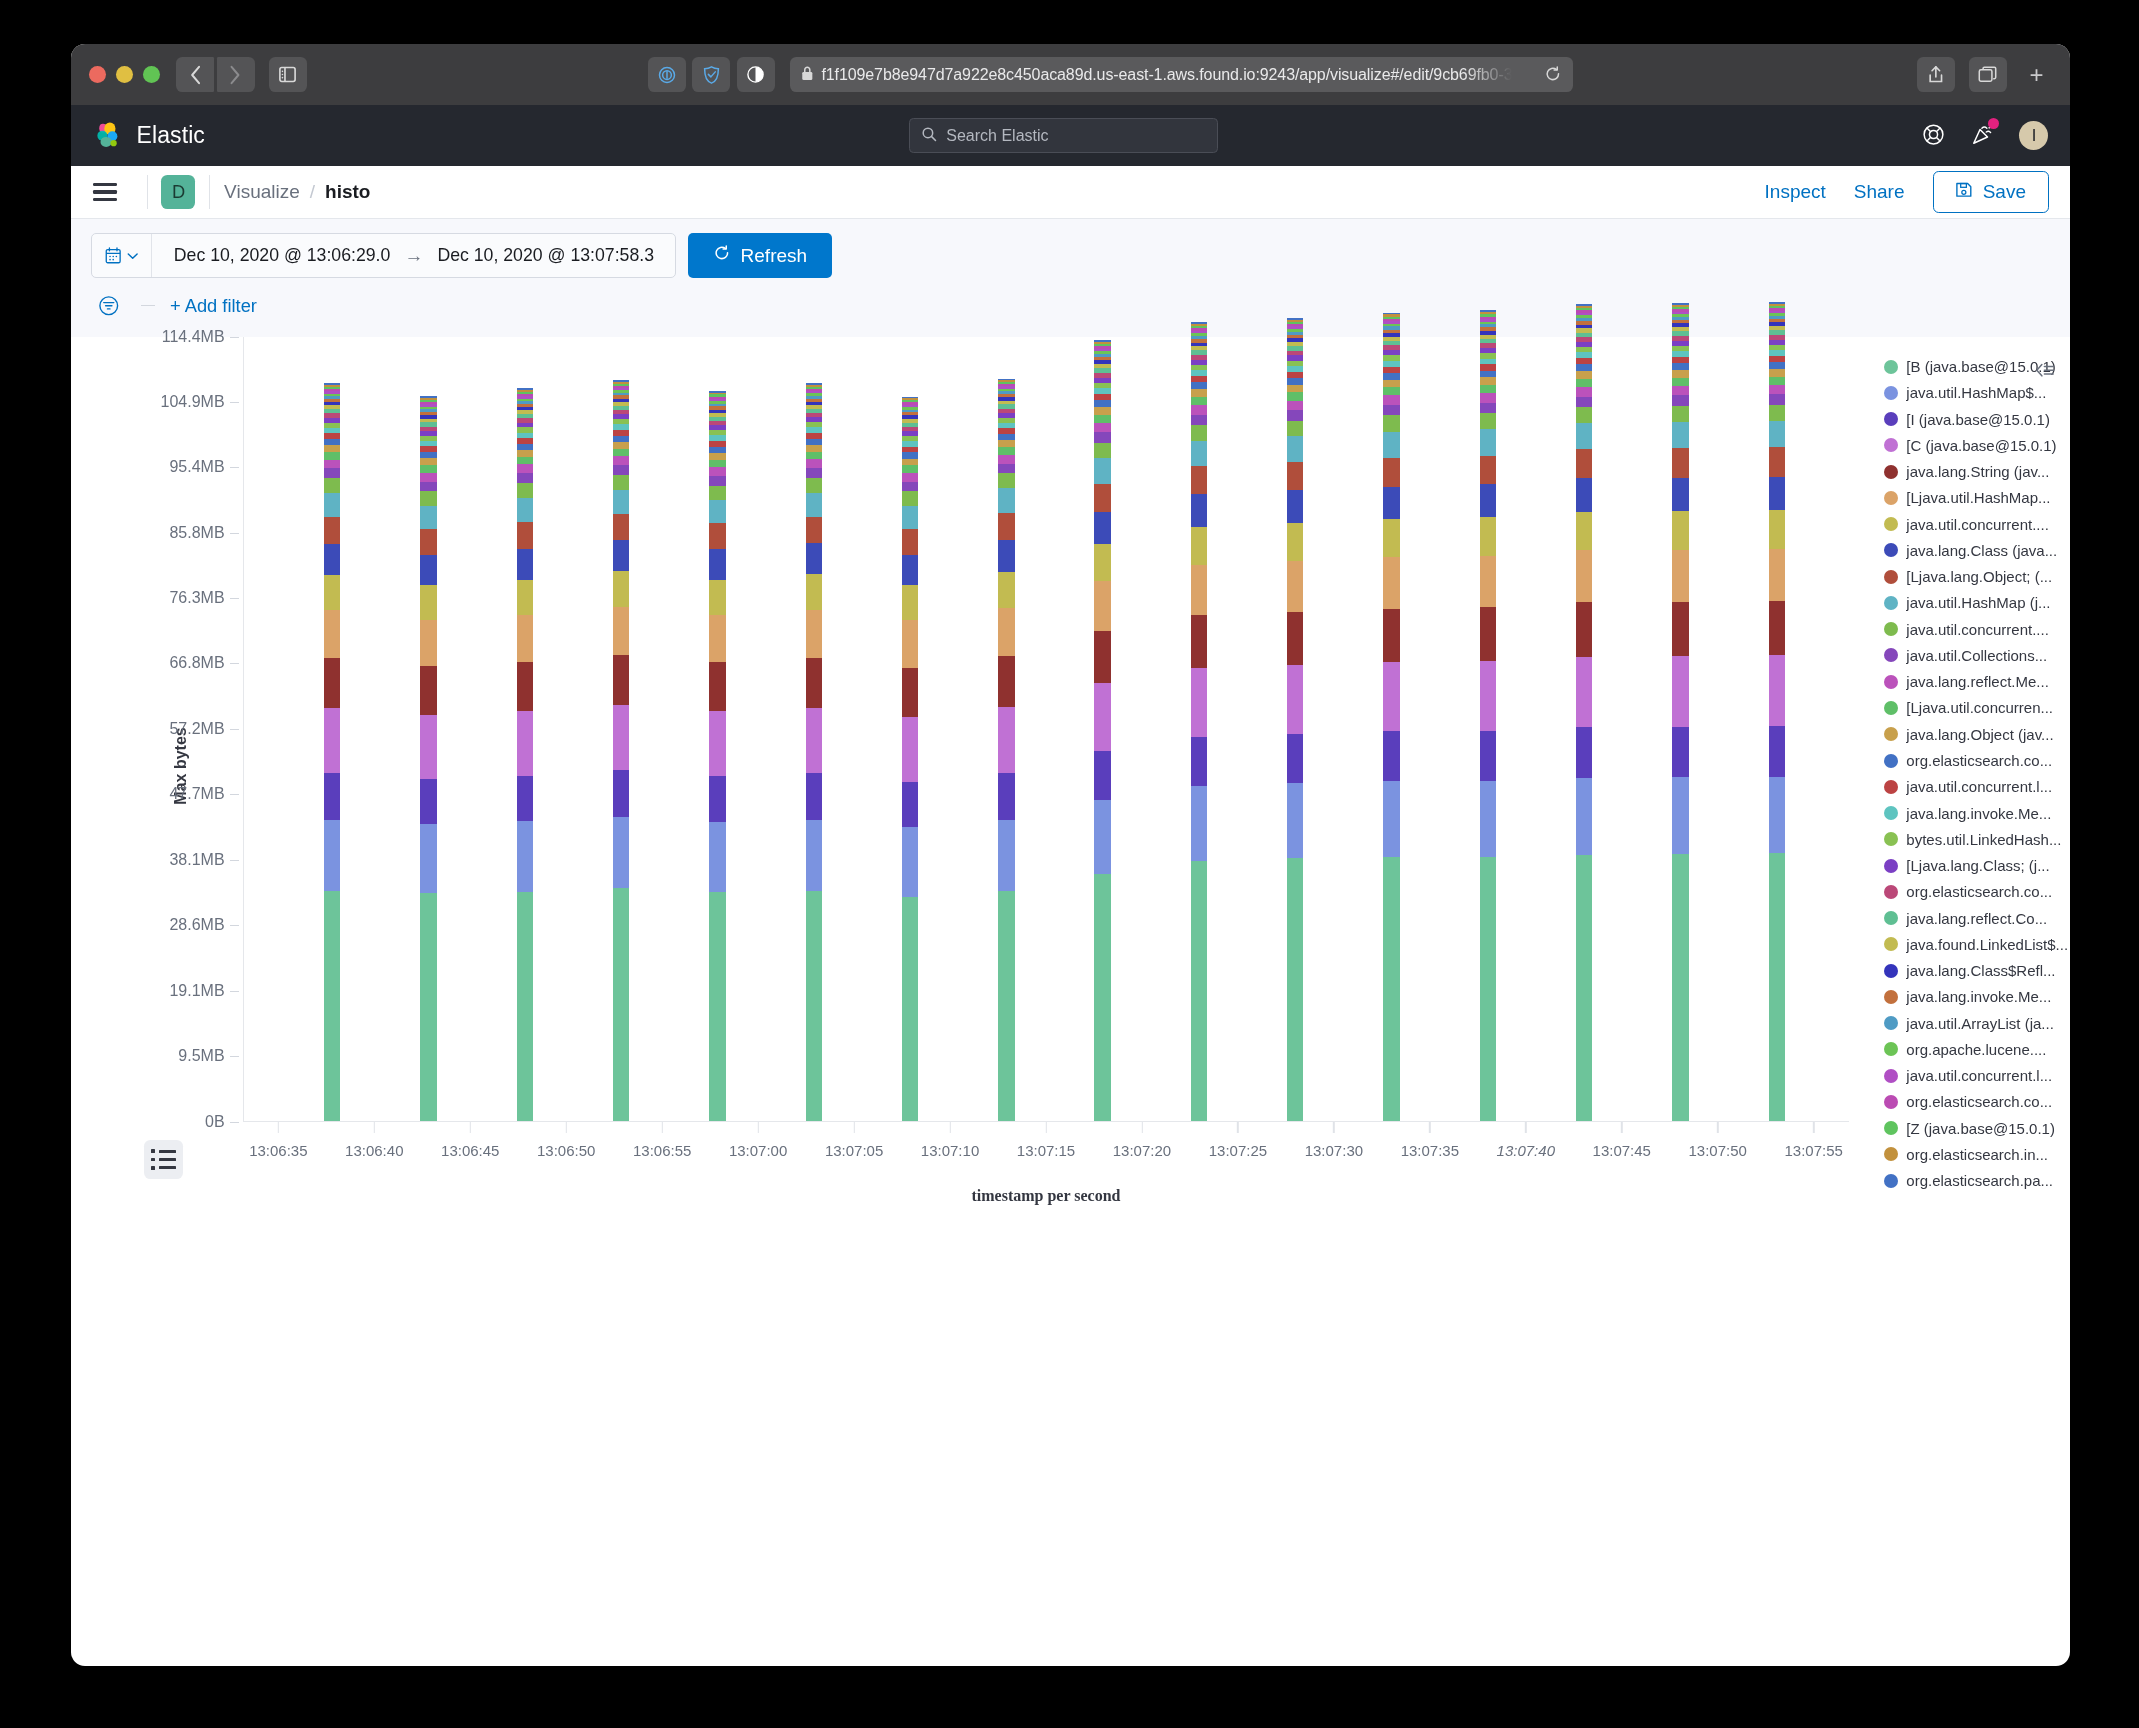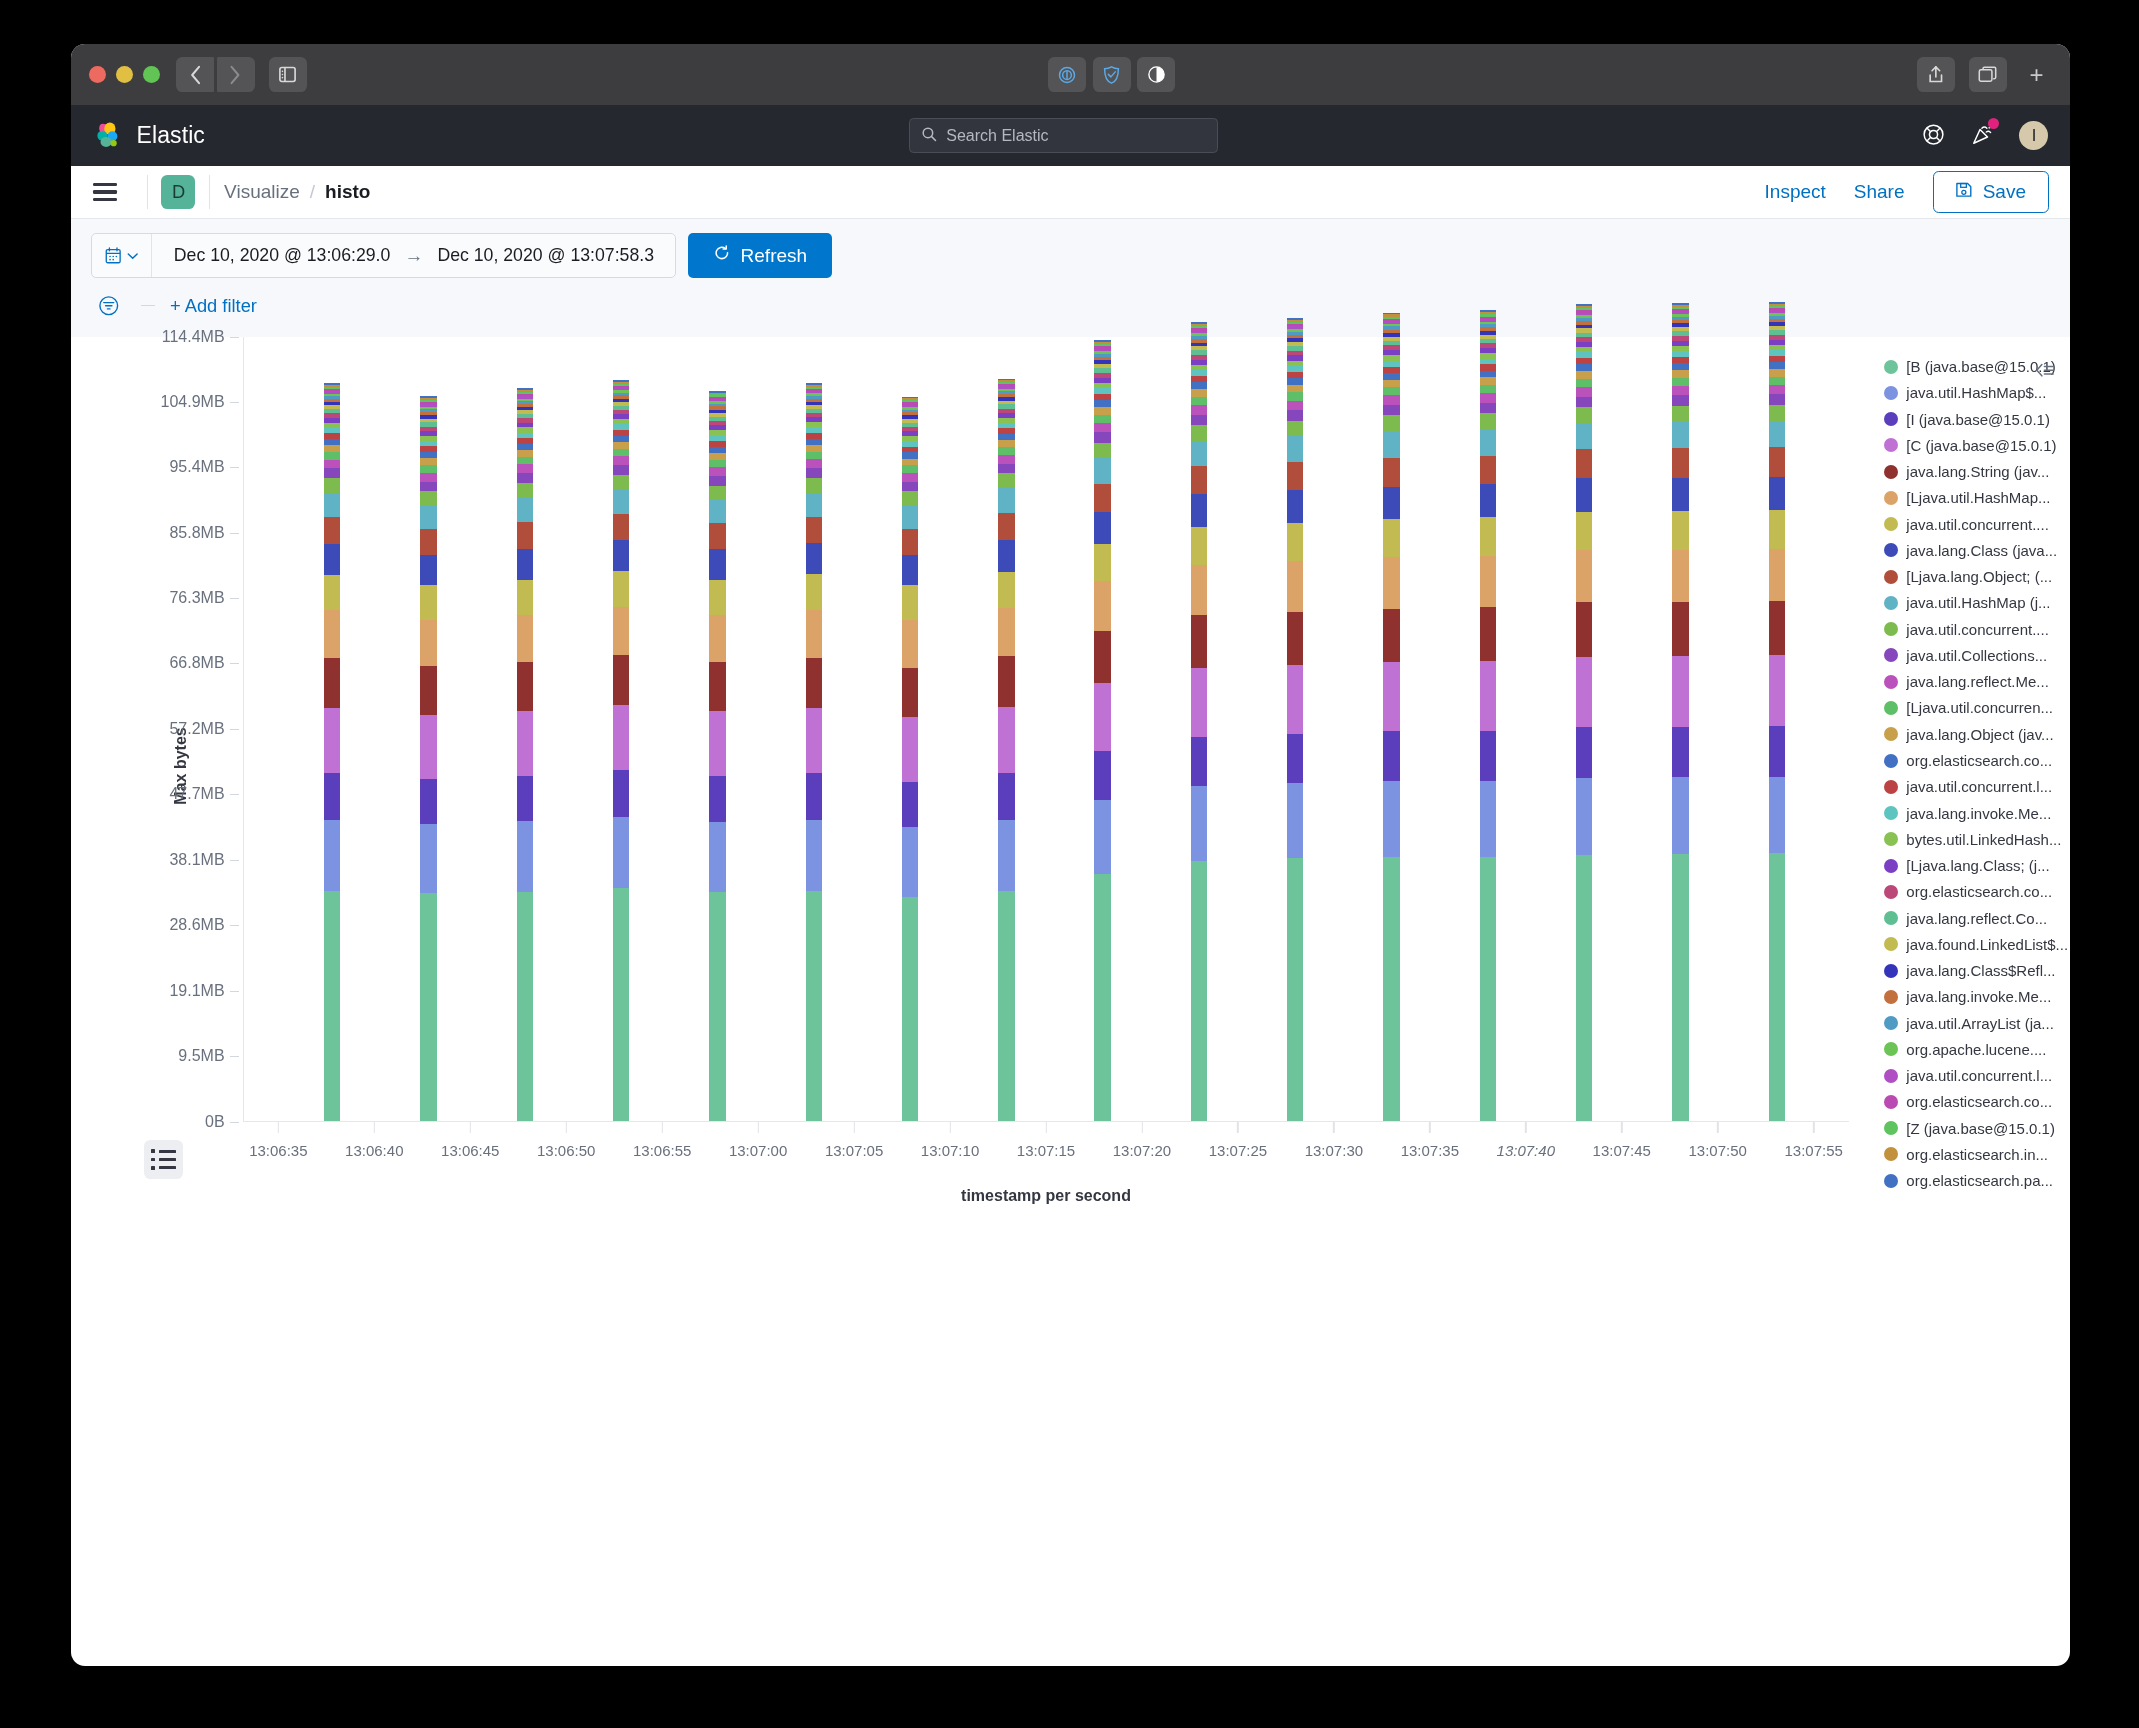--- a/index.html
+++ b/index.html
@@ -208,21 +208,21 @@
     position: absolute; bottom: 0;
     display: flex; flex-direction: column-reverse;
   }
   .seg { width: 100%; flex: none; }
   .xticks { position: absolute; left: 172px; right: 32px; top: 785px; height: 63px; }
   .xtick { position: absolute; top: 0; transform: translateX(-50%); text-align: center; }
   .xtick i { display: block; width: 1.3px; height: 11.4px; background: #e0e3e8; margin: 0 auto 8.8px auto; }
   .xtick span { font-size: 15px; color: #69707d; white-space: nowrap; }
   .xaxis-title {
     position: absolute; left: 172px; right: 32px; top: 850px;
-    text-align: center; font-size: 16px; font-weight: bold; color: #343741;
+    text-align: center; font-size: 16px; font-weight: bold; color: #343741; font-family: Liberation Serif, serif;
   }
 
   
   .legend {
     width: 189px;
     padding: 16.4px 0 0 2.5px;
     display: flex; flex-direction: column; gap: 0;
   }
   .lg-item { display: flex; align-items: center; gap: 8.8px; height: 30px; }
   .lg-dot { width: 14px; height: 14px; border-radius: 50%; flex: none; }
@@ -296,20 +296,35 @@
           <path d="M10 15 L14 19 L21 11" fill="none" stroke="currentColor" stroke-width="2.4" stroke-linecap="round" stroke-linejoin="round"></path>
         </svg>
     </div>
     <div class="chip">
       <svg width="19" height="19" viewBox="0 0 30 30">
           <circle cx="15" cy="15" r="12" fill="none" stroke="#fff" stroke-width="2.2"></circle>
           <path d="M15 3 A12 12 0 0 1 15 27 Z" fill="#fff"></path>
         </svg>
     </div>
 
+    <div class="urlbar">
+      <span class="lock">
+        <svg width="12.6" height="16.4" viewBox="0 0 20 26">
+            <rect x="2" y="11" width="16" height="13" rx="2.2" fill="#d8d8d8"></rect>
+            <path d="M6 11 V7.5 A4 4 0 0 1 14 7.5 V11" fill="none" stroke="#d8d8d8" stroke-width="2.4"></path>
+          </svg>
+      </span>
+      <span class="url-text">f1f109e7b8e947d7a922e8c450aca89d.us-east-1.aws.found.io:9243/app/visualize#/edit/9cb69fb0-3</span>
+      <span class="reload">
+        <svg width="17.7" height="17.7" viewBox="0 0 28 28">
+            <path d="M23 14 A9 9 0 1 1 19.5 7" fill="none" stroke="currentColor" stroke-width="2.4" stroke-linecap="round"></path>
+            <path d="M21 3 L21 8 L16 8" fill="none" stroke="currentColor" stroke-width="2.4" stroke-linecap="round" stroke-linejoin="round"></path>
+          </svg>
+      </span>
+    </div>
 
     <div style="flex:1"></div>
 
     <div class="right-chrome">
       <div class="chip">
         <svg width="17.7" height="19" viewBox="0 0 28 30">
             <path d="M14 3 L14 19" stroke="currentColor" stroke-width="2.6" stroke-linecap="round"></path>
             <path d="M8 9 L14 3 L20 9" fill="none" stroke="currentColor" stroke-width="2.6" stroke-linecap="round" stroke-linejoin="round"></path>
             <path d="M5 16 L5 26 L23 26 L23 16" fill="none" stroke="currentColor" stroke-width="2.6" stroke-linecap="round"></path>
           </svg>

